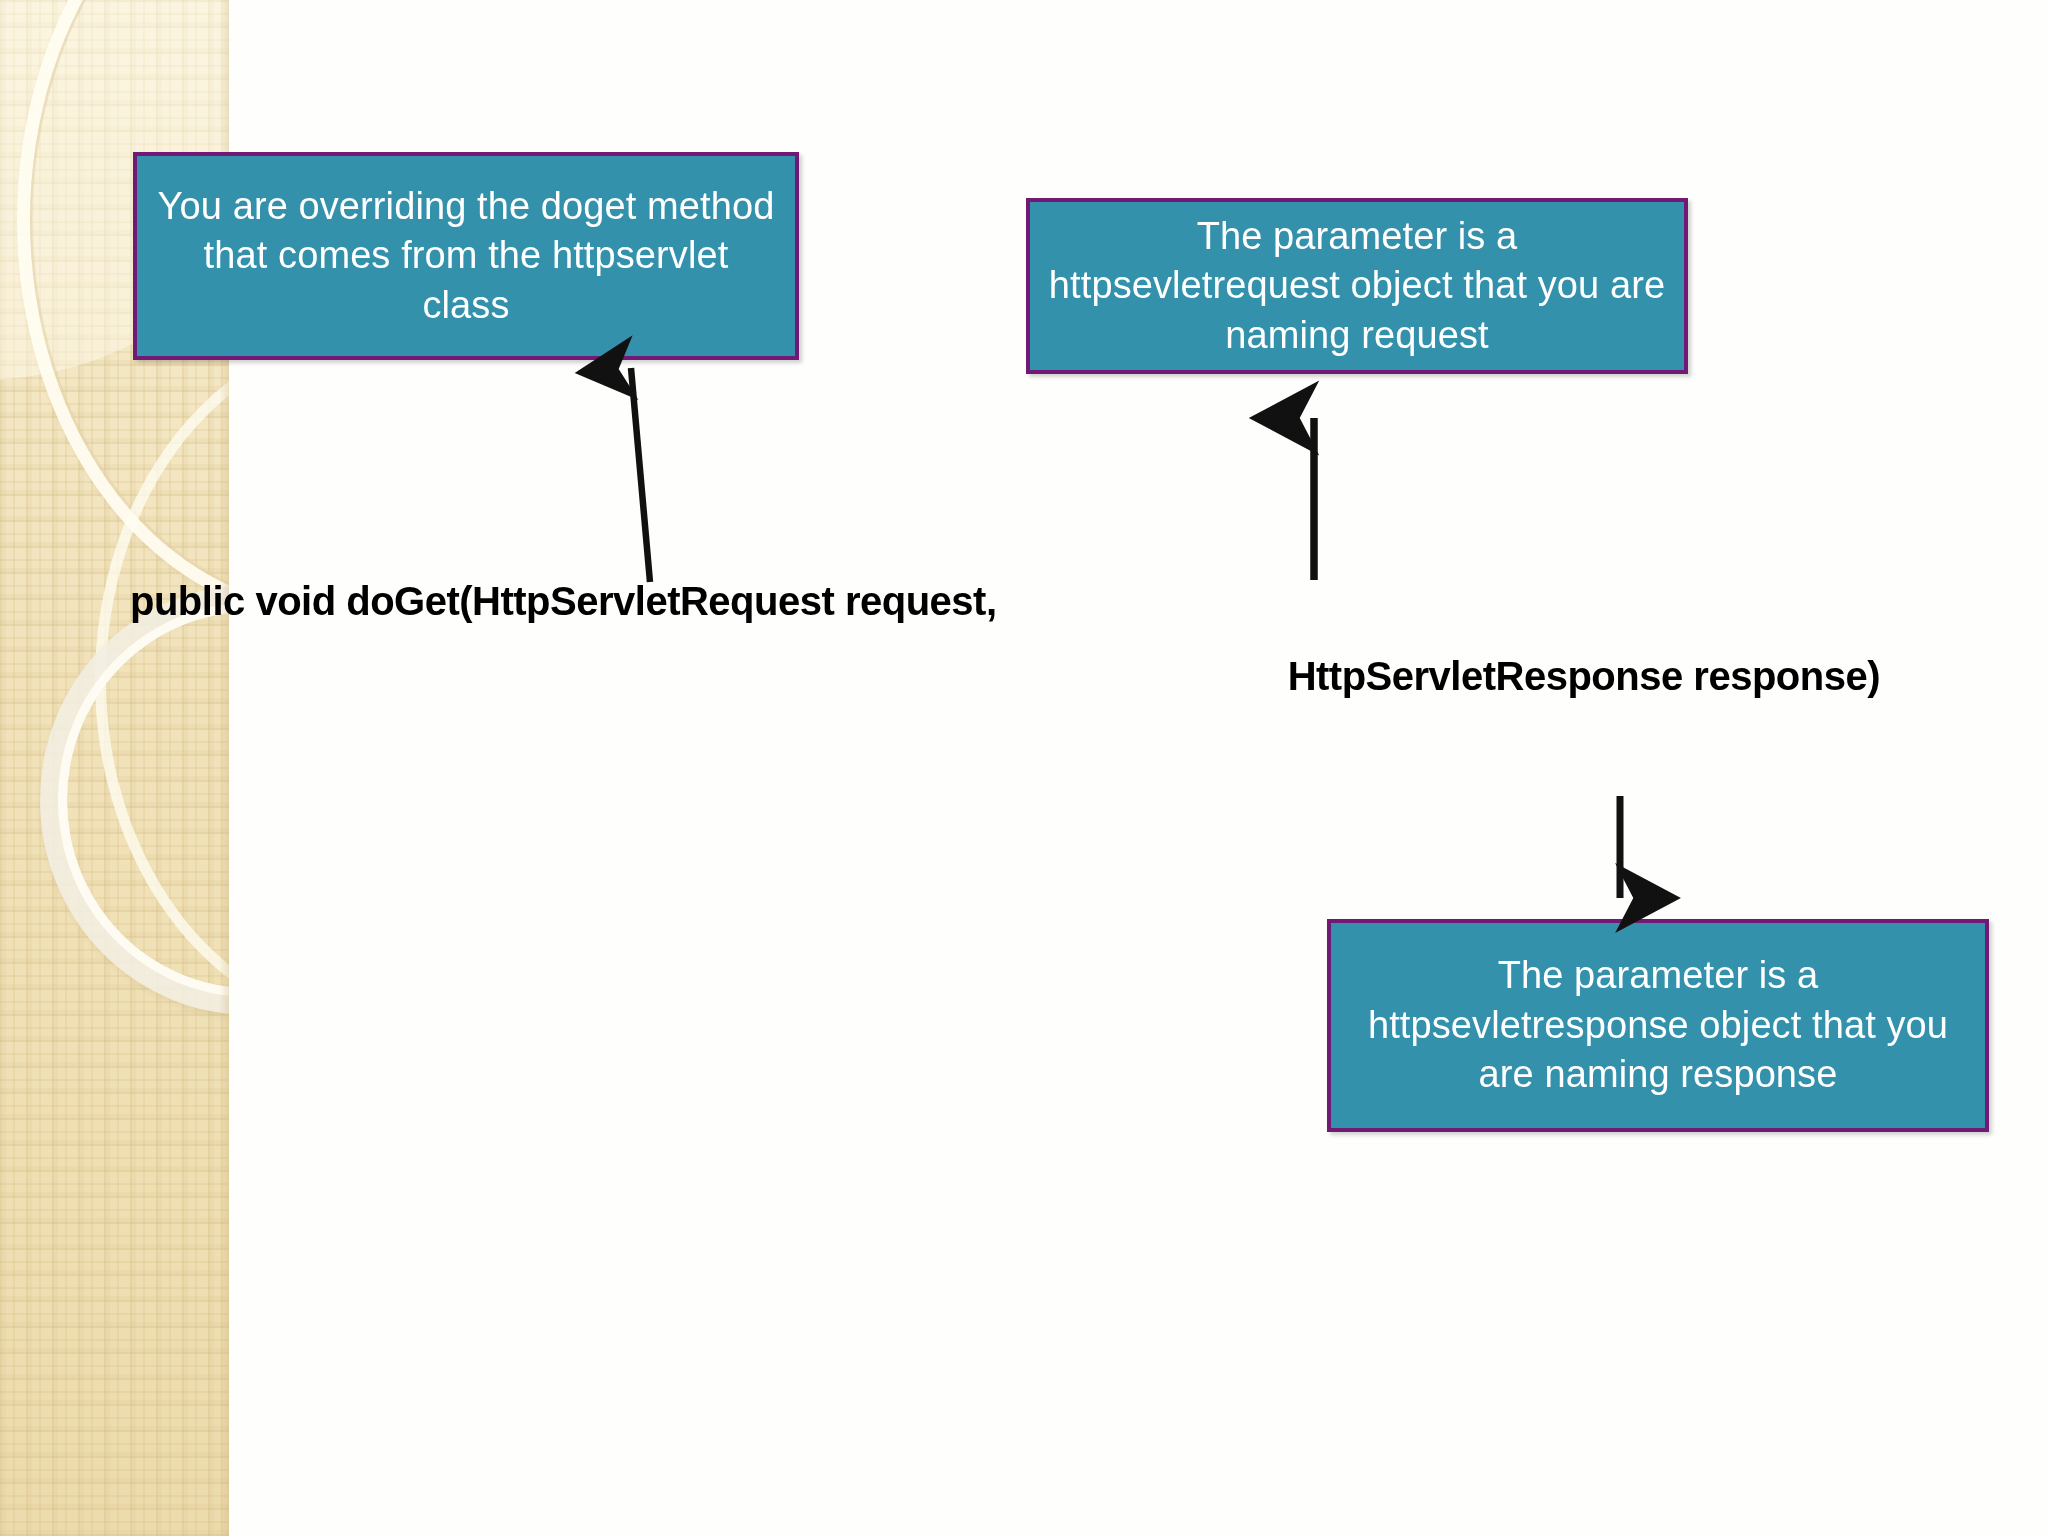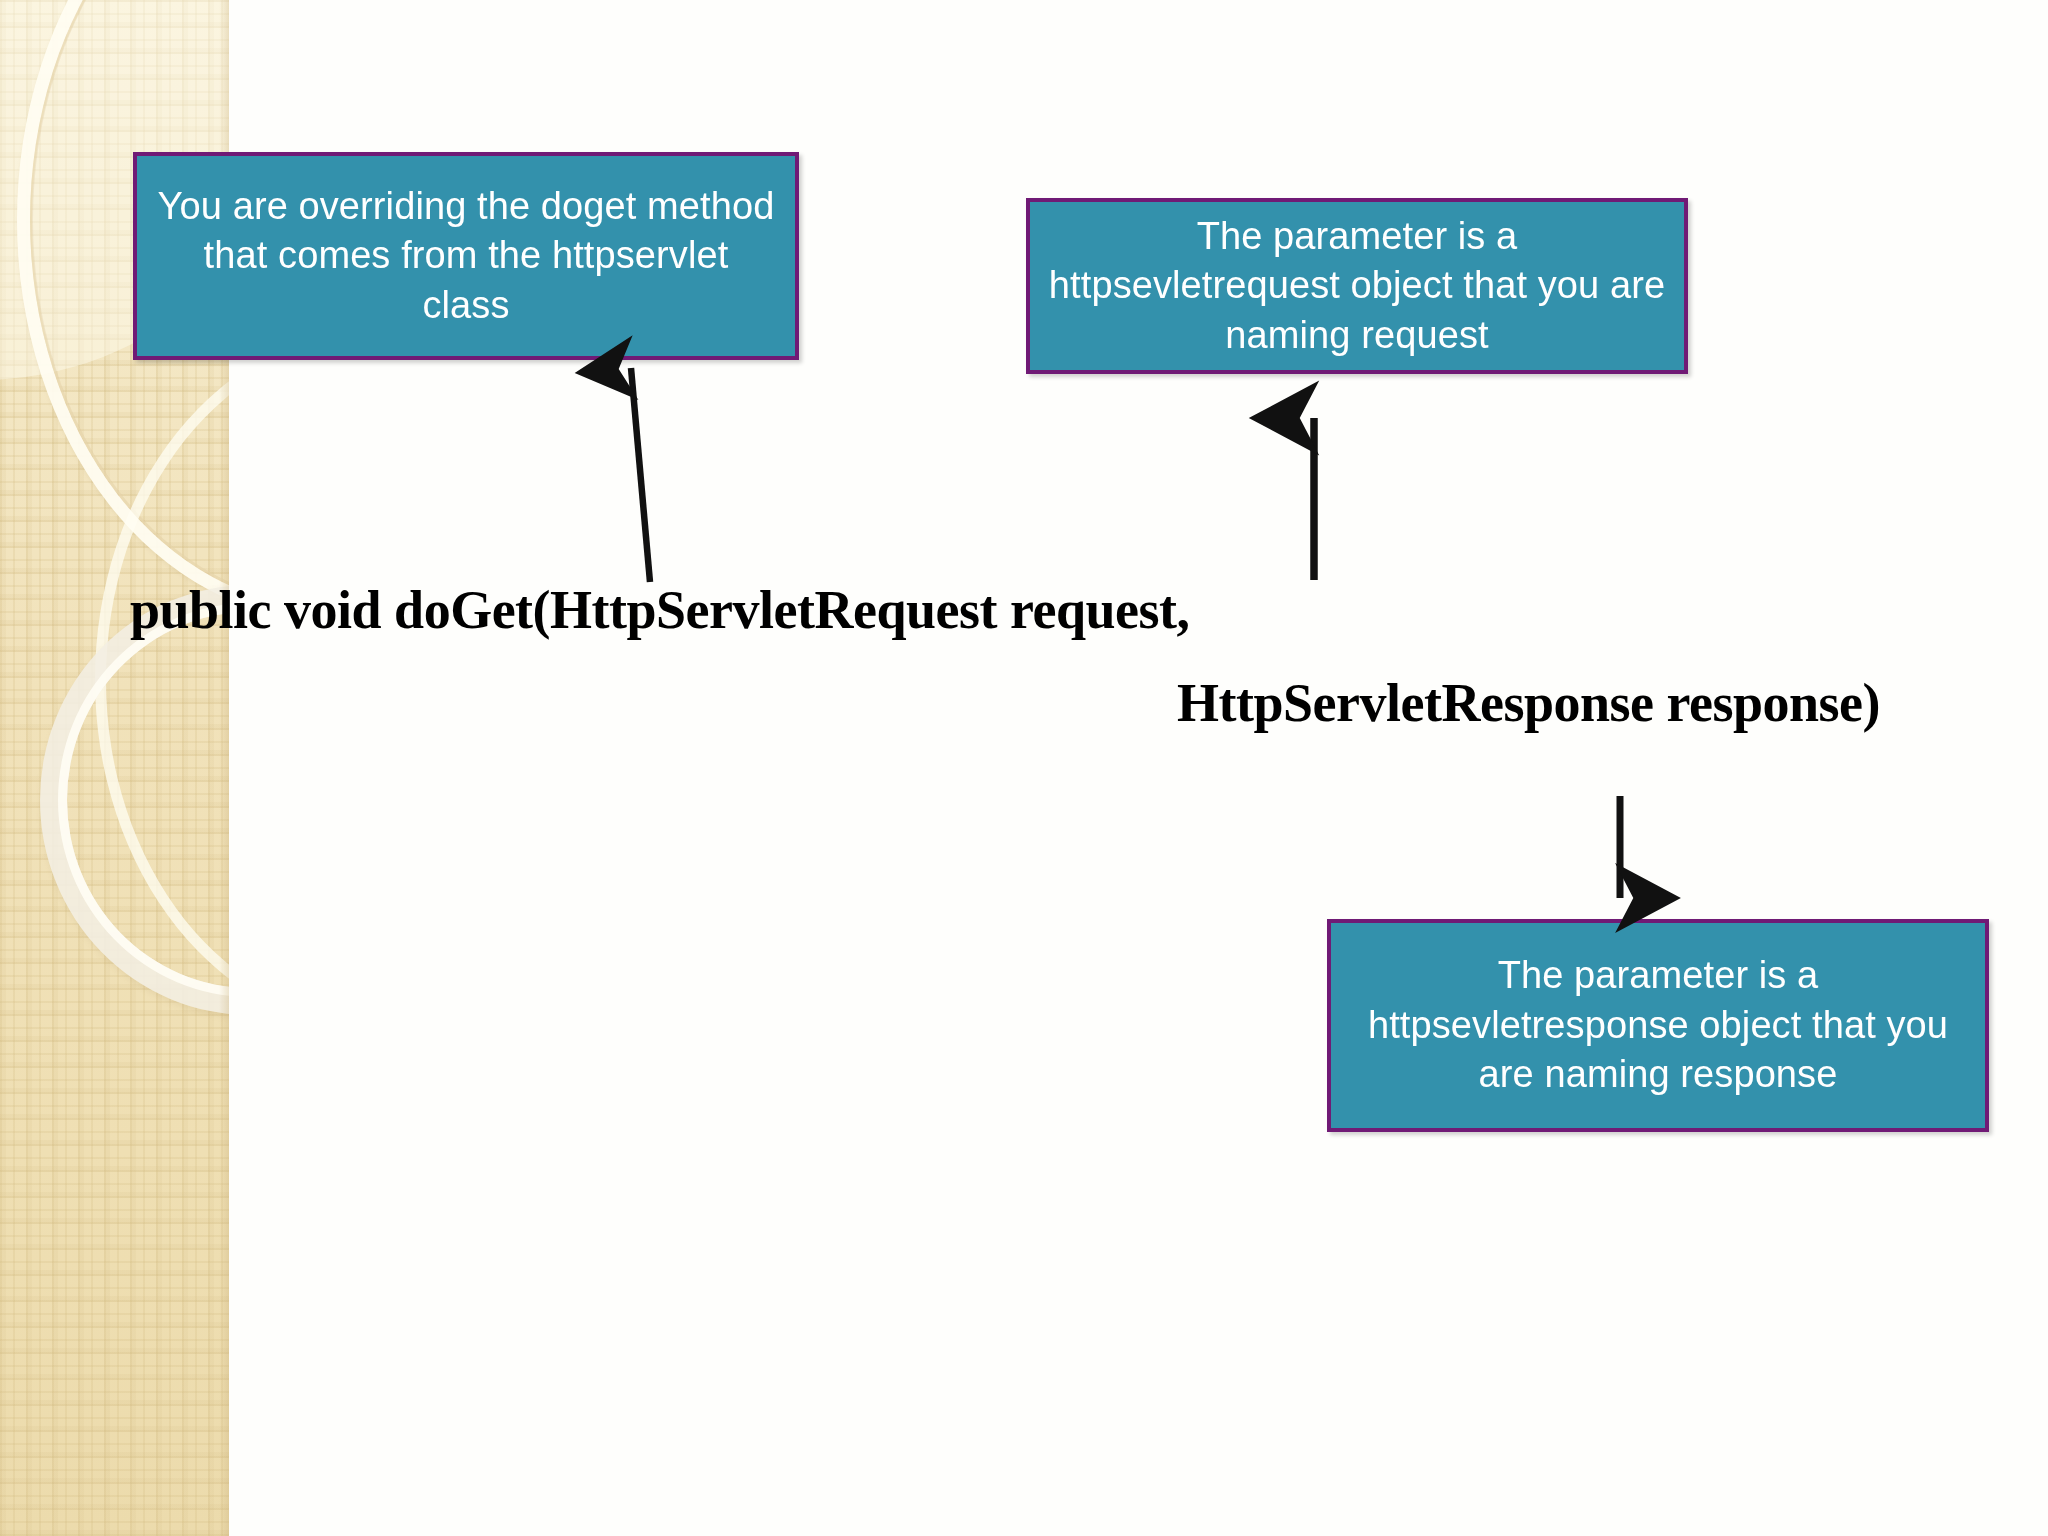--- a/index.html
+++ b/index.html
@@ -156,23 +156,23 @@
     height: 213px;
   }
 
   
   #code-block {
     position: absolute;
     left: 130px;
     top: 575px;
     width: 1750px;
     color: #000000;
-    font-family: Liberation Serif, serif;
+    font-family: Liberation Sans, sans-serif;
     font-weight: bold;
-    font-size: 54px;
+    font-size: 40px;
     line-height: 1.30;
     letter-spacing: -0.5px;
   }
   #code-line-1 { text-align: left; white-space: nowrap; }
   #code-line-2 { text-align: right; padding-left: 490px; white-space: nowrap; margin-top: 23px; }
 
   
   .arrow-svg {
     position: absolute;
     overflow: visible;

